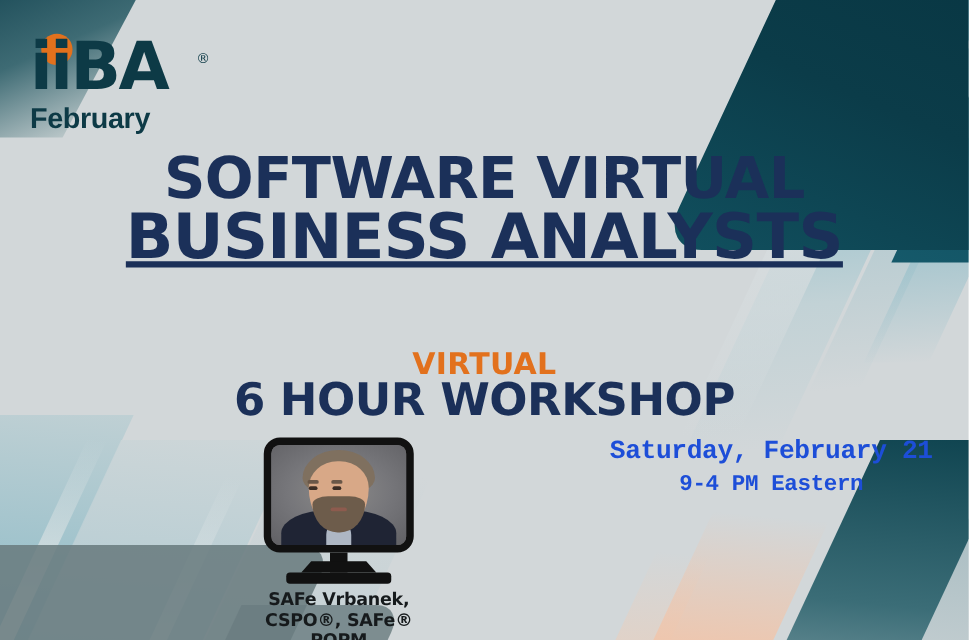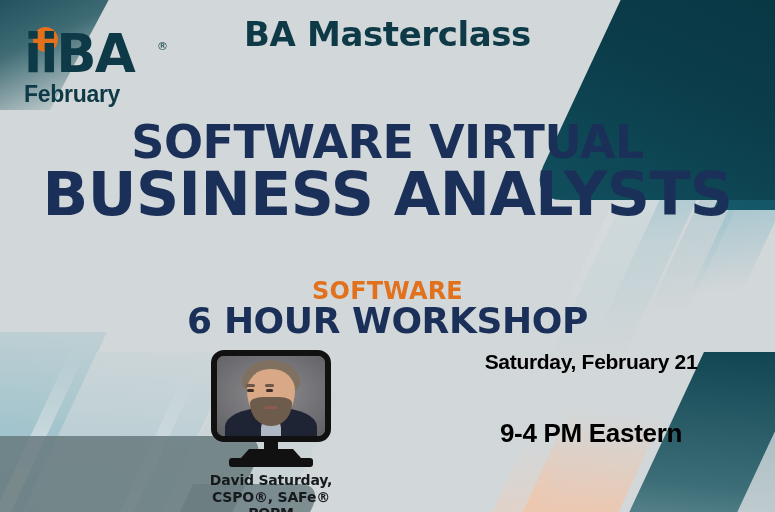--- a/index.html
+++ b/index.html
@@ -234,21 +234,21 @@
     left: 0; right: 0; top: 120px;
     text-align: center;
     color: #1b3059;
     font-weight: 700;
     font-family: "DejaVu Sans", sans-serif;
     letter-spacing: -.5px;
     line-height: .98;
   }
   .headline .l1 { font-size: 46px; display: block; }
   .headline .l2 { font-size: 46px; display: block; }
-  .headline .l3 { font-size: 60px; display: block; }
+  .headline .l3 { font-size: 50px; display: block; text-decoration: underline; }
 
   .virtual {
     position: absolute;
     left: 0; right: 0; top: 277px;
     text-align: center;
     font-size: 24px;
     font-weight: 700;
     color: #e2711d;
     letter-spacing: .2px;
     font-family: "DejaVu Sans", sans-serif;
@@ -259,30 +259,30 @@
     text-align: center;
     font-size: 36px;
     font-weight: 700;
     color: #1b3059;
     letter-spacing: -.4px;
     font-family: "DejaVu Sans", sans-serif;
   }
 
   .datetime {
     position: absolute;
-    right: 34px; top: 348px;
+    right: 8px; top: 348px;
     width: 300px;
     text-align: center;
-    color: #000000;
-    font-weight: 700;
-    font-family: Liberation Sans, sans-serif;
+    color: #1d4ed8;
+    font-weight: 700;
+    font-family: Liberation Mono, monospace;
     line-height: 1.35;
   }
   .datetime .d1 { font-size: 21px; display: block; letter-spacing: -.3px; }
-  .datetime .d2 { font-size: 26px; display: block; letter-spacing: -.3px; margin-top: 40px; }
+  .datetime .d2 { font-size: 18px; display: block; letter-spacing: -.3px; }
 
   
   .speaker {
     position: absolute;
     left: 196px; top: 350px;
     width: 150px;
     text-align: center;
   }
   .monitor {
     position: relative;
@@ -446,28 +446,27 @@
 
   <div class="logo-block">
     <div class="logo-mark">
       <div class="logo-dot"></div>
       <div class="logo-text">iiBA</div>
       <div class="logo-reg">®</div>
     </div>
     <div class="logo-chapter-name">February</div>
   </div>
 
-  <div class="masterclass">BA Masterclass</div>
 
   <div class="headline">
     <span class="l1">SOFTWARE VIRTUAL</span>
     <span class="l3">BUSINESS ANALYSTS</span>
   </div>
 
-  <div class="virtual">SOFTWARE</div>
+  <div class="virtual">VIRTUAL</div>
   <div class="workshop">6 HOUR WORKSHOP</div>
 
   <div class="datetime">
     <span class="d1">Saturday, February 21</span>
     <span class="d2">9-4 PM Eastern</span>
   </div>
 
   <div class="speaker">
     <div class="monitor">
       <div class="monitor-frame">
@@ -480,17 +479,17 @@
           <div class="ph-brow-l"></div>
           <div class="ph-brow-r"></div>
           <div class="ph-eye-l"></div>
           <div class="ph-eye-r"></div>
           <div class="ph-mouth"></div>
         </div>
       </div>
       <div class="monitor-neck"></div>
       <div class="monitor-base"></div>
     </div>
-    <div class="speaker-name">David Saturday,</div>
+    <div class="speaker-name">SAFe Vrbanek,</div>
     <div class="speaker-creds">CSPO®, SAFe® POPM</div>
   </div>
 
 </div>
 
 </body></html>

